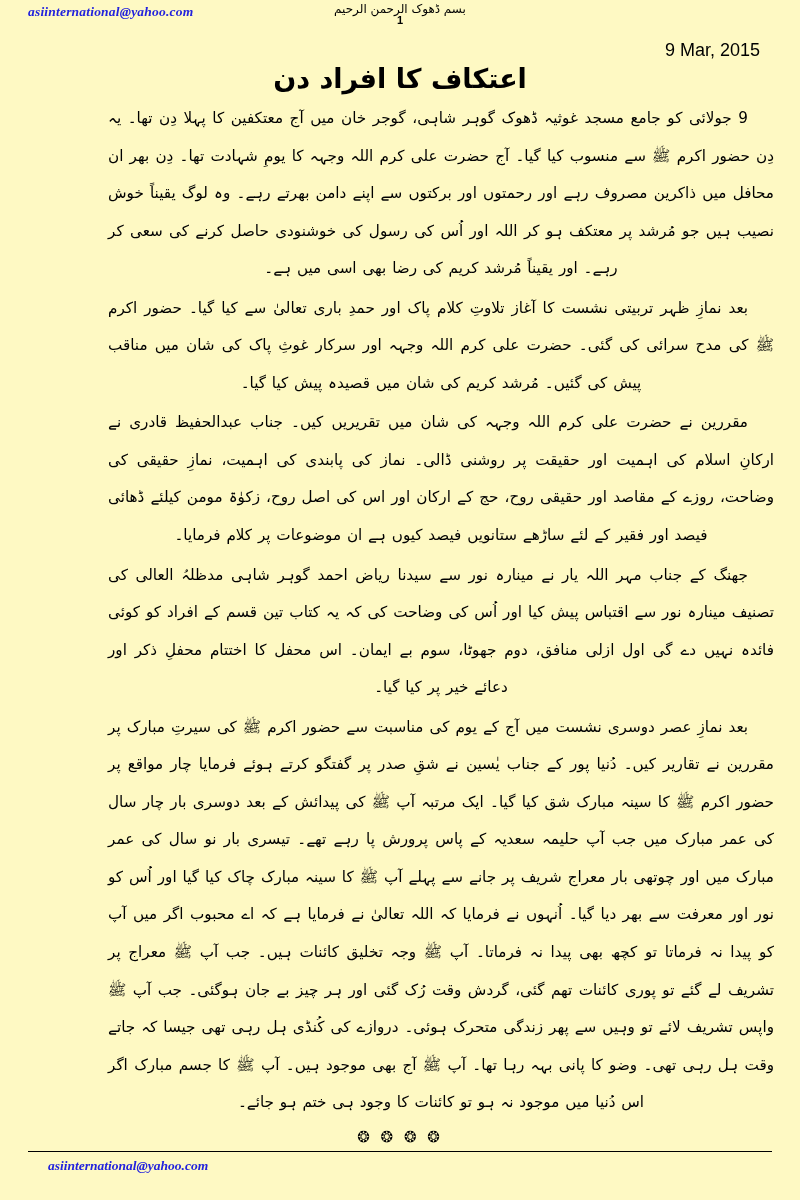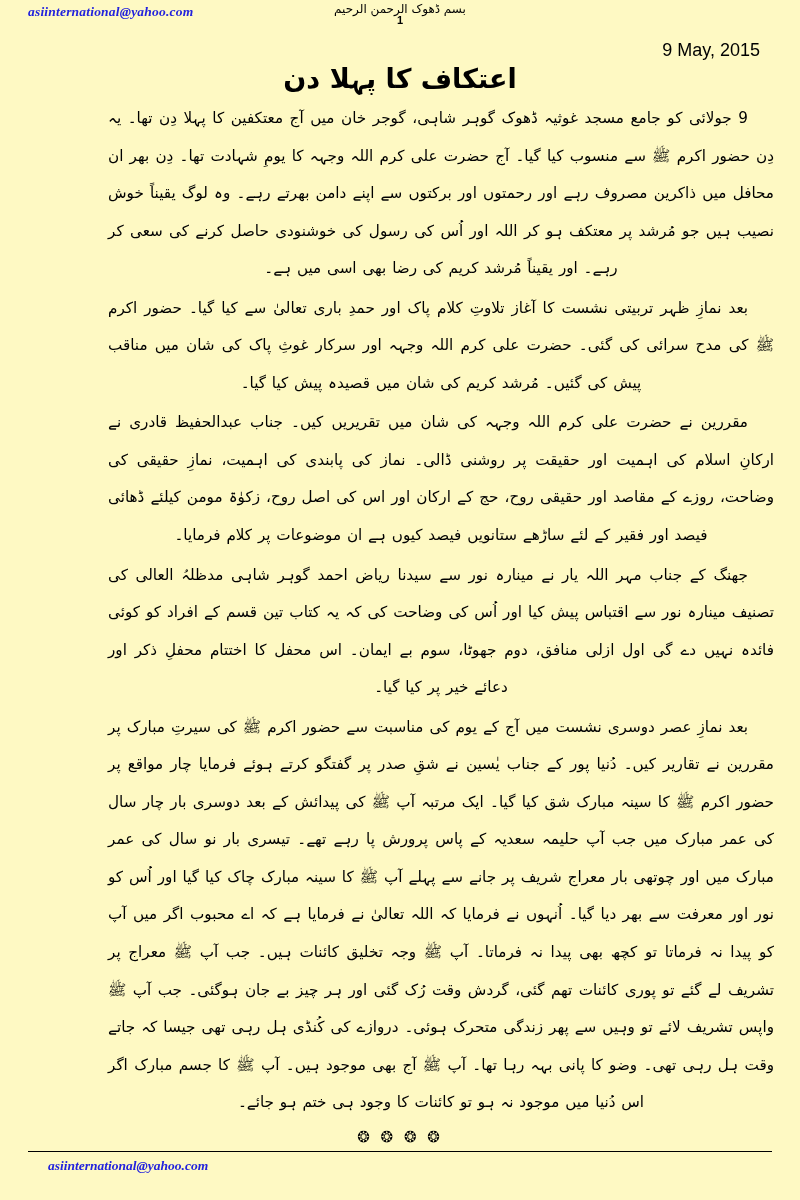--- a/index.html
+++ b/index.html
@@ -183,23 +183,23 @@
 
 <div class="page">
 
   <div class="masthead">
     <div class="masthead-email">asiinternational@yahoo.com</div>
 
     <div class="masthead-bismillah">بسم ڈھوک الرحمن الرحيم</div>
 
     <div class="masthead-pageno">1</div>
 
-    <div class="masthead-date">9 May, 2015</div>
-
-    <h1 class="masthead-title">اعتکاف کا پہلا دن</h1>
+    <div class="masthead-date">9 Mar, 2015</div>
+
+    <h1 class="masthead-title">اعتکاف کا افراد دن</h1>
   </div>
 
   <div class="article">
     <p class="para">9 جولائی کو جامع مسجد غوثیہ ڈھوک گوہر شاہی، گوجر خان میں آج معتکفین کا پہلا دِن تھا۔ یہ دِن حضور اکرم ﷺ سے منسوب کیا گیا۔  آج حضرت علی کرم اللہ وجہہ کا یومِ شہادت تھا۔ دِن بھر ان محافل میں ذاکرین مصروف رہے اور رحمتوں اور برکتوں سے اپنے دامن بھرتے رہے۔  وہ لوگ یقیناً خوش نصیب ہیں جو مُرشد پر معتکف ہو کر اللہ اور اُس کی رسول کی خوشنودی حاصل کرنے کی سعی کر رہے۔ اور یقیناً مُرشد کریم کی رضا بھی اسی میں ہے۔</p>
     <p class="para">بعد نمازِ ظہر تربیتی نشست کا آغاز تلاوتِ کلام پاک اور حمدِ باری تعالیٰ سے کیا گیا۔ حضور اکرم ﷺ کی مدح سرائی کی گئی۔ حضرت علی کرم اللہ وجہہ اور سرکار غوثِ پاک کی شان میں مناقب پیش کی گئیں۔ مُرشد کریم کی شان میں قصیدہ پیش کیا گیا۔</p>
     <p class="para">مقررین نے حضرت علی کرم اللہ وجہہ کی شان میں تقریریں کیں۔ جناب عبدالحفیظ قادری نے ارکانِ اسلام کی اہمیت اور حقیقت پر روشنی ڈالی۔ نماز کی پابندی کی اہمیت، نمازِ حقیقی کی وضاحت، روزے کے مقاصد اور حقیقی روح، حج کے ارکان اور اس کی اصل روح، زکوٰۃ مومن کیلئے ڈھائی فیصد اور فقیر کے لئے ساڑھے ستانویں فیصد کیوں ہے ان موضوعات پر کلام فرمایا۔</p>
     <p class="para">جھنگ کے جناب مہر اللہ یار نے مینارہ نور سے سیدنا ریاض احمد گوہر شاہی مدظلہُ العالی کی تصنیف مینارہ نور سے اقتباس پیش کیا اور اُس کی وضاحت کی کہ یہ کتاب تین قسم کے افراد کو کوئی فائدہ نہیں دے گی اول ازلی منافق، دوم جھوٹا، سوم بے ایمان۔ اس محفل کا اختتام محفلِ ذکر اور دعائے خیر پر کیا گیا۔</p>
     <p class="para">بعد نمازِ عصر دوسری نشست میں آج کے یوم کی مناسبت سے حضور اکرم ﷺ کی سیرتِ مبارک پر مقررین نے تقاریر کیں۔ دُنیا پور کے جناب یٰسین نے شقِ صدر پر گفتگو کرتے ہوئے فرمایا چار مواقع پر حضور اکرم ﷺ کا سینہ مبارک شق کیا گیا۔ ایک مرتبہ آپ ﷺ کی پیدائش کے بعد دوسری بار چار سال کی عمر مبارک میں جب آپ حلیمہ سعدیہ کے پاس پرورش پا رہے تھے۔ تیسری بار نو سال کی عمر مبارک میں اور چوتھی بار معراج شریف پر جانے سے پہلے آپ ﷺ کا سینہ مبارک چاک کیا گیا اور اُس کو نور اور معرفت سے بھر دیا گیا۔ اُنہوں نے فرمایا کہ اللہ تعالیٰ نے فرمایا ہے کہ اے محبوب اگر میں آپ کو پیدا نہ فرماتا تو کچھ بھی پیدا نہ فرماتا۔ آپ ﷺ وجہ تخلیق کائنات ہیں۔  جب آپ ﷺ معراج پر تشریف لے گئے تو پوری کائنات تھم گئی، گردش وقت رُک گئی اور ہر چیز بے جان ہوگئی۔ جب آپ ﷺ واپس تشریف لائے تو وہیں سے پھر زندگی متحرک ہوئی۔ دروازے کی کُنڈی ہل رہی تھی جیسا کہ جاتے وقت ہل رہی تھی۔ وضو کا پانی بہہ رہا تھا۔ آپ ﷺ آج بھی موجود ہیں۔ آپ ﷺ کا جسم مبارک اگر اس دُنیا میں موجود نہ ہو تو کائنات کا وجود ہی ختم ہو جائے۔</p>
   </div>
 

